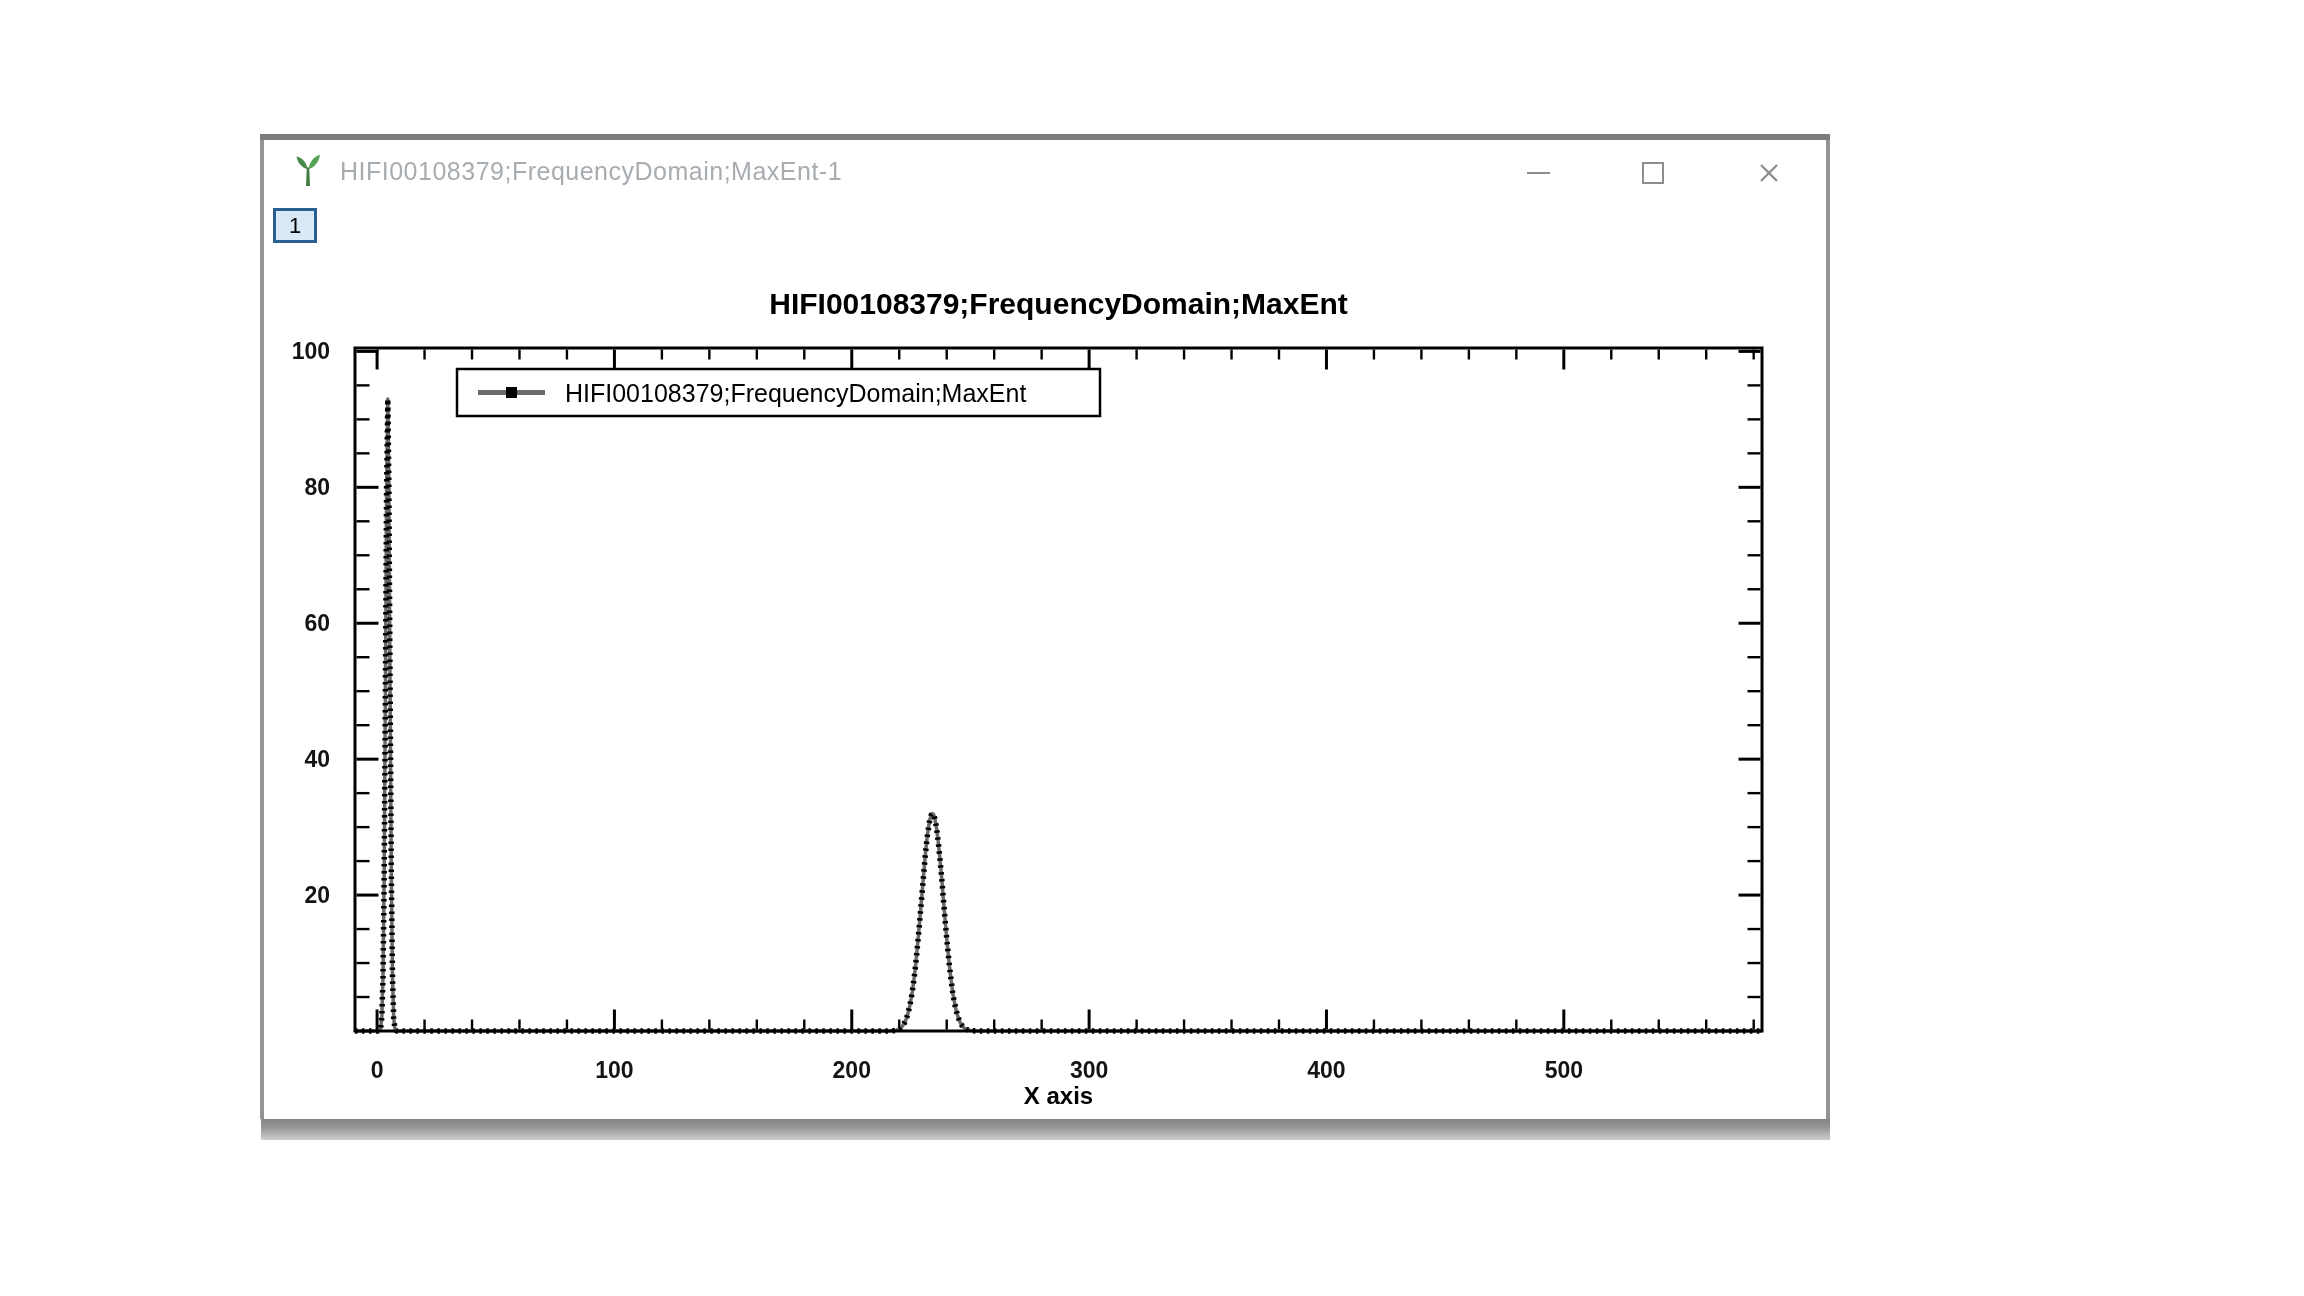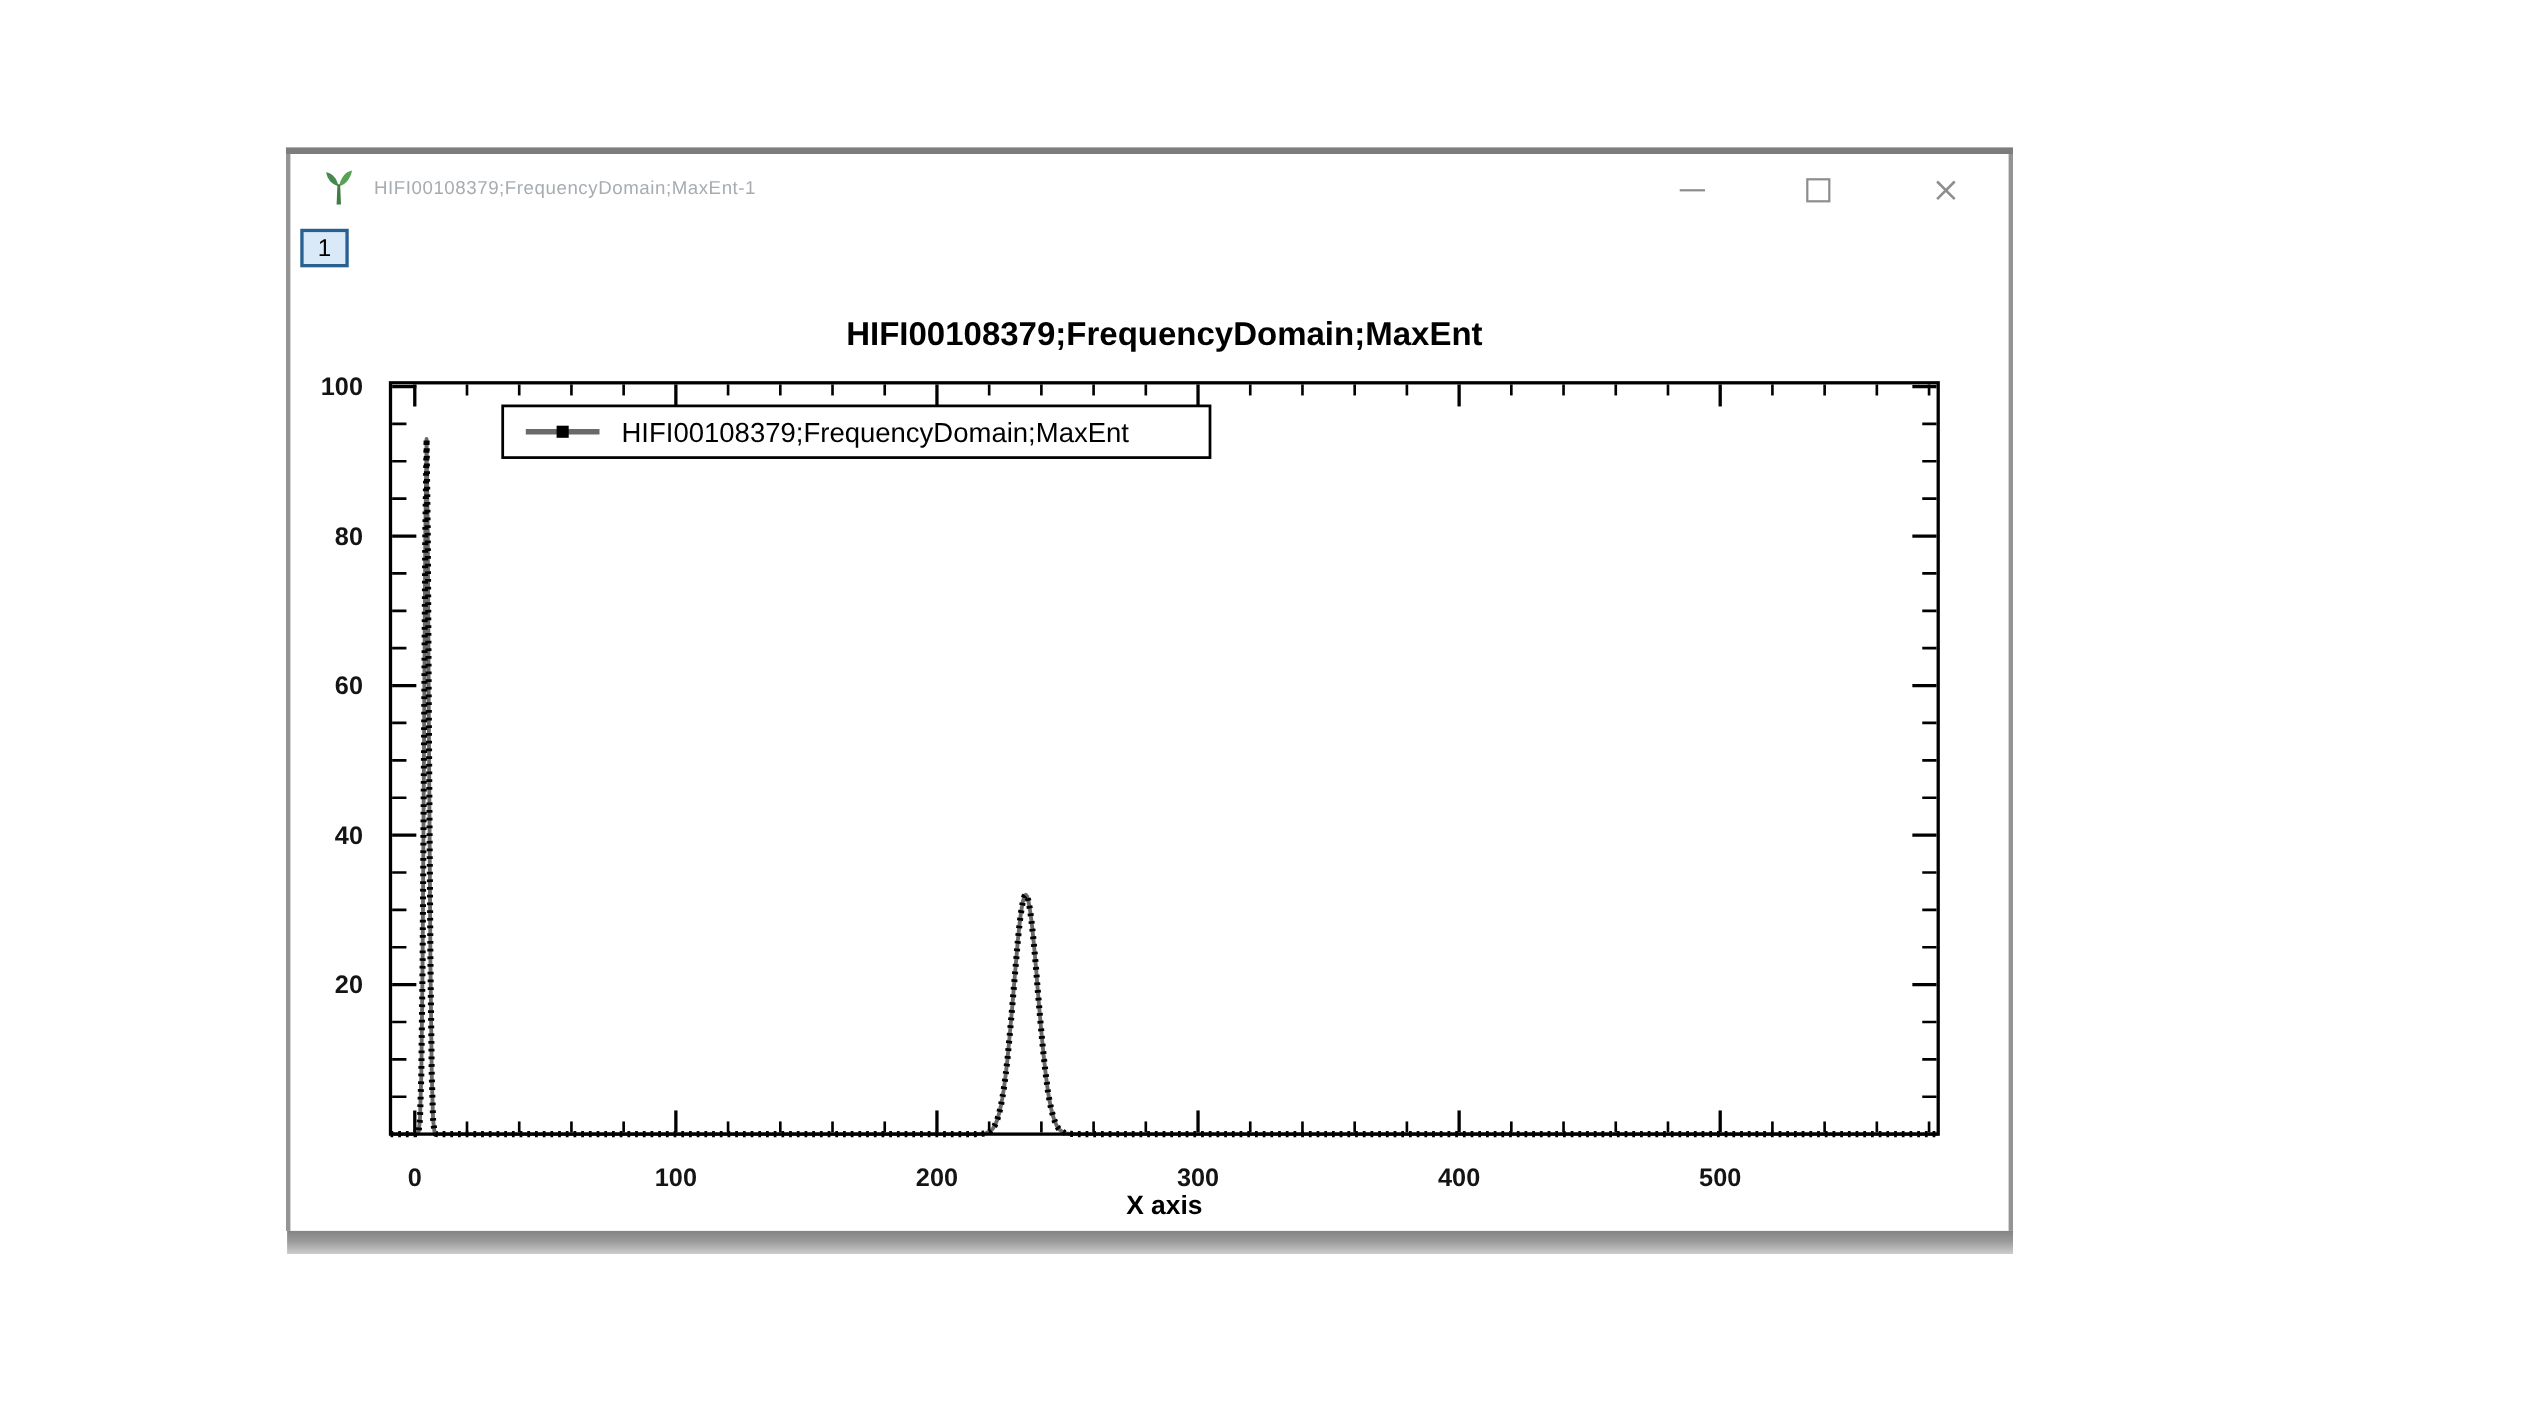--- a/index.html
+++ b/index.html
@@ -14,21 +14,21 @@
     border-left:4px solid #949494; border-right:4px solid #949494;
   }
   .win-bottom-bar {
     position:absolute; bottom:0; left:1px; right:0; height:21px;
     background:linear-gradient(to bottom, #848484 0%, #9a9a9a 45%, #cdcdcd 100%);
   }
   .titlebar { position:absolute; top:0; left:0; right:0; height:62px; z-index:3; }
   .app-icon { position:absolute; left:30px; top:12px; width:28px; height:42px; }
   .win-title {
     position:absolute; left:76px; top:0; height:62px; line-height:62px;
-    font-size:17px; color:#a7acb1; white-space:nowrap; letter-spacing:0.5px;
+    font-size:25px; color:#a7acb1; white-space:nowrap; letter-spacing:0.5px;
   }
   .ctrl-btn {
     position:absolute; top:10px; width:46px; height:46px;
     display:flex; align-items:center; justify-content:center; cursor:default;
   }
   .ctrl-min { left:1251px; }
   .ctrl-max { left:1366px; }
   .ctrl-close { left:1482px; }
   .glyph-min { display:block; width:23px; height:0; border-top:2px solid #8d8d8d; }
   .glyph-max { display:block; width:18px; height:18px; border:2px solid #8d8d8d; background:transparent; }

